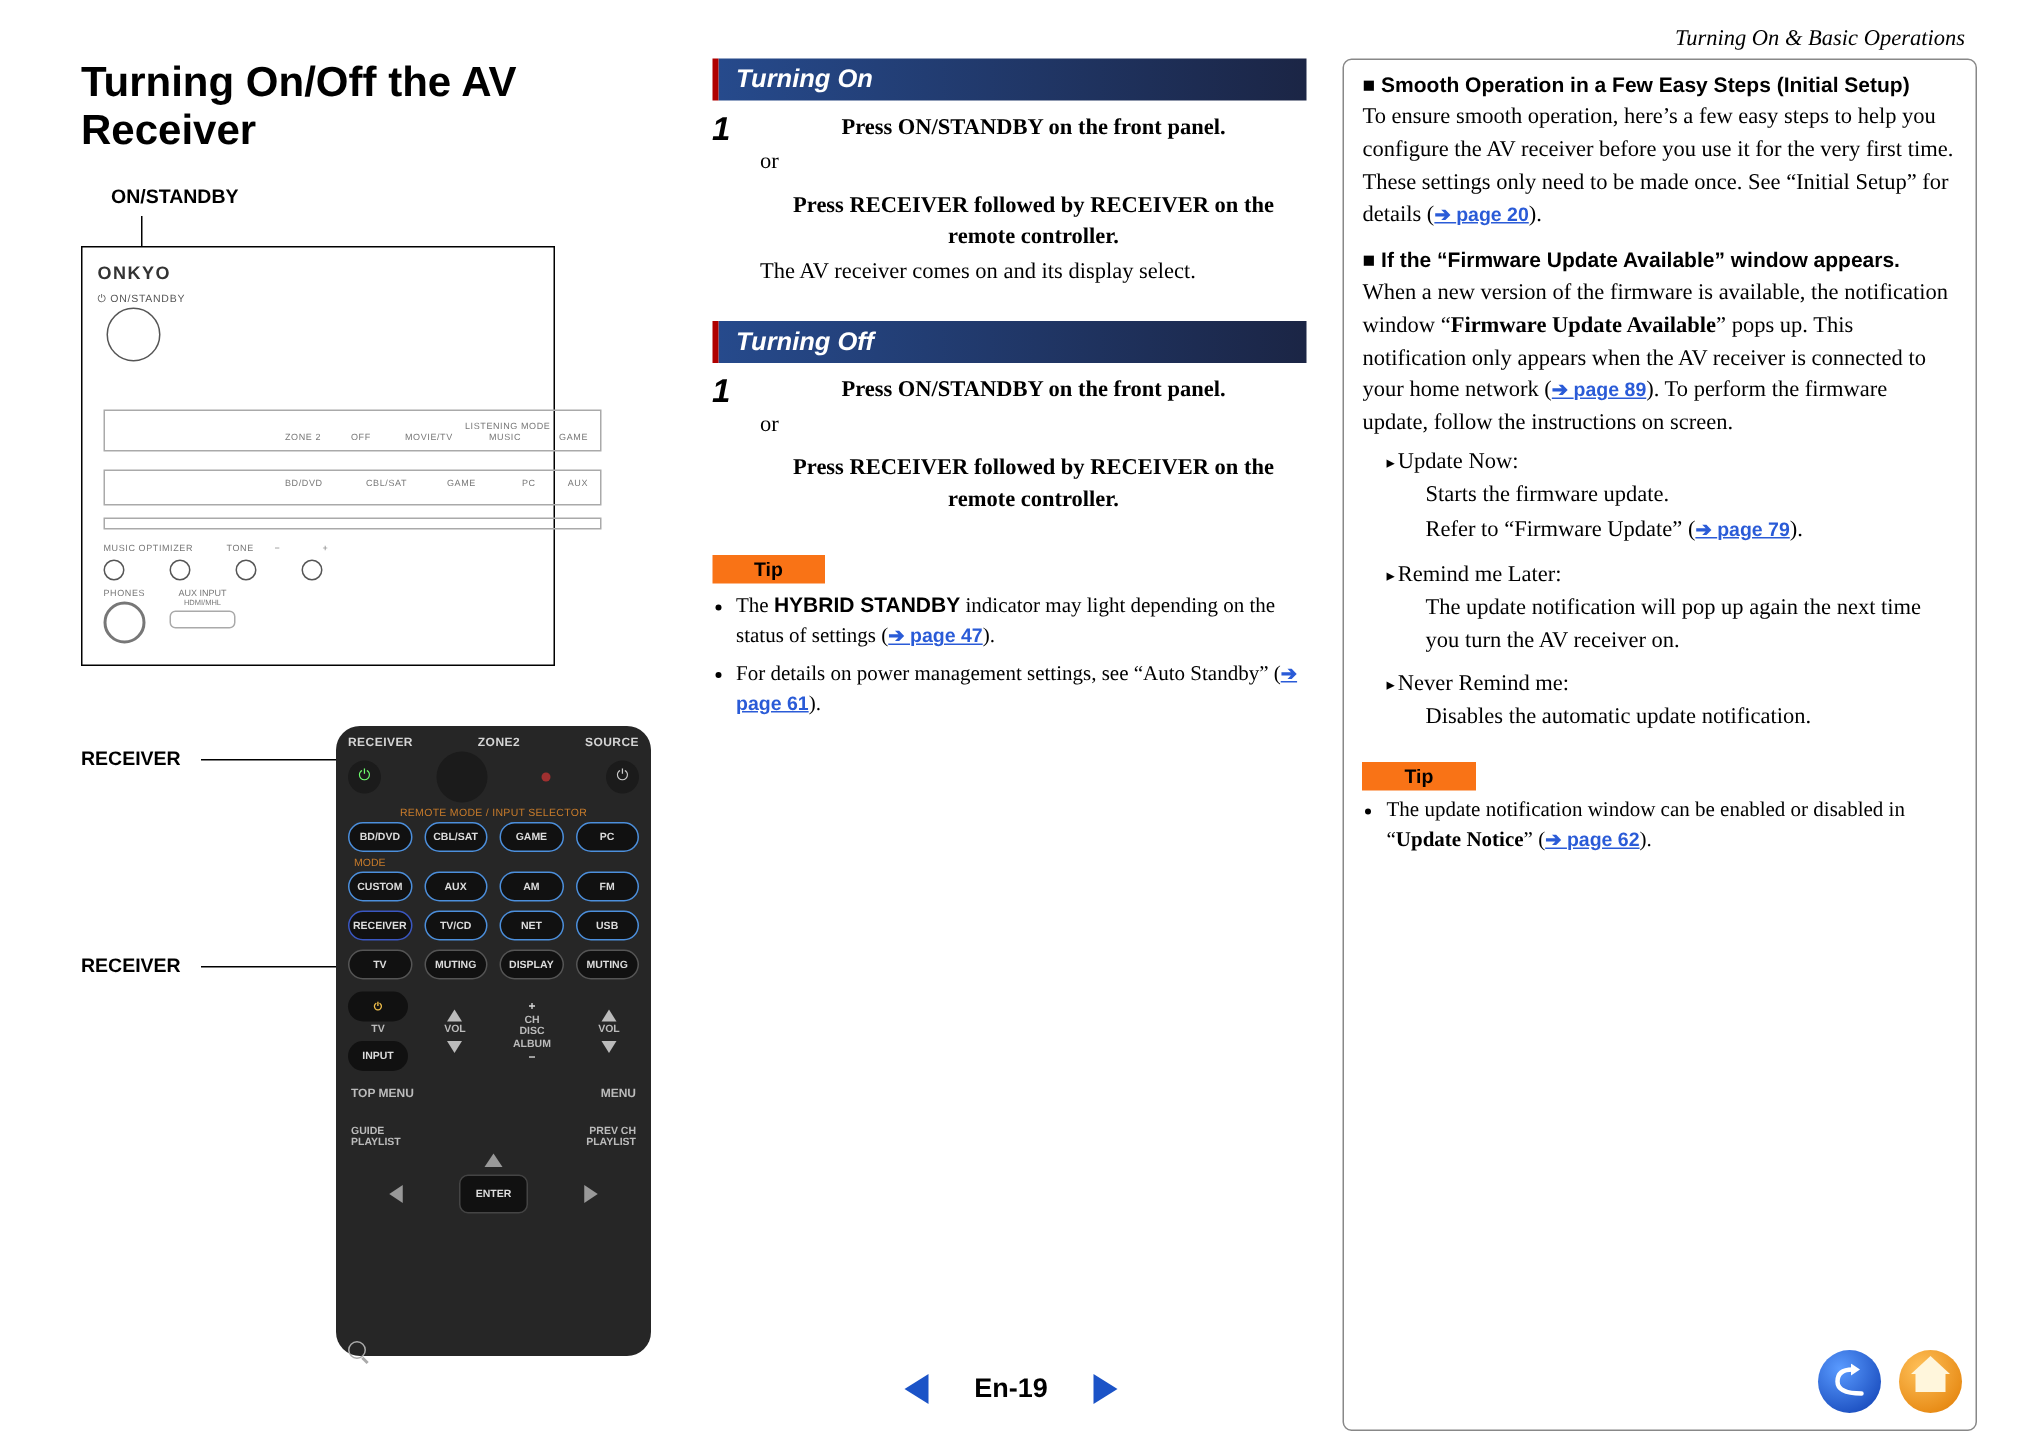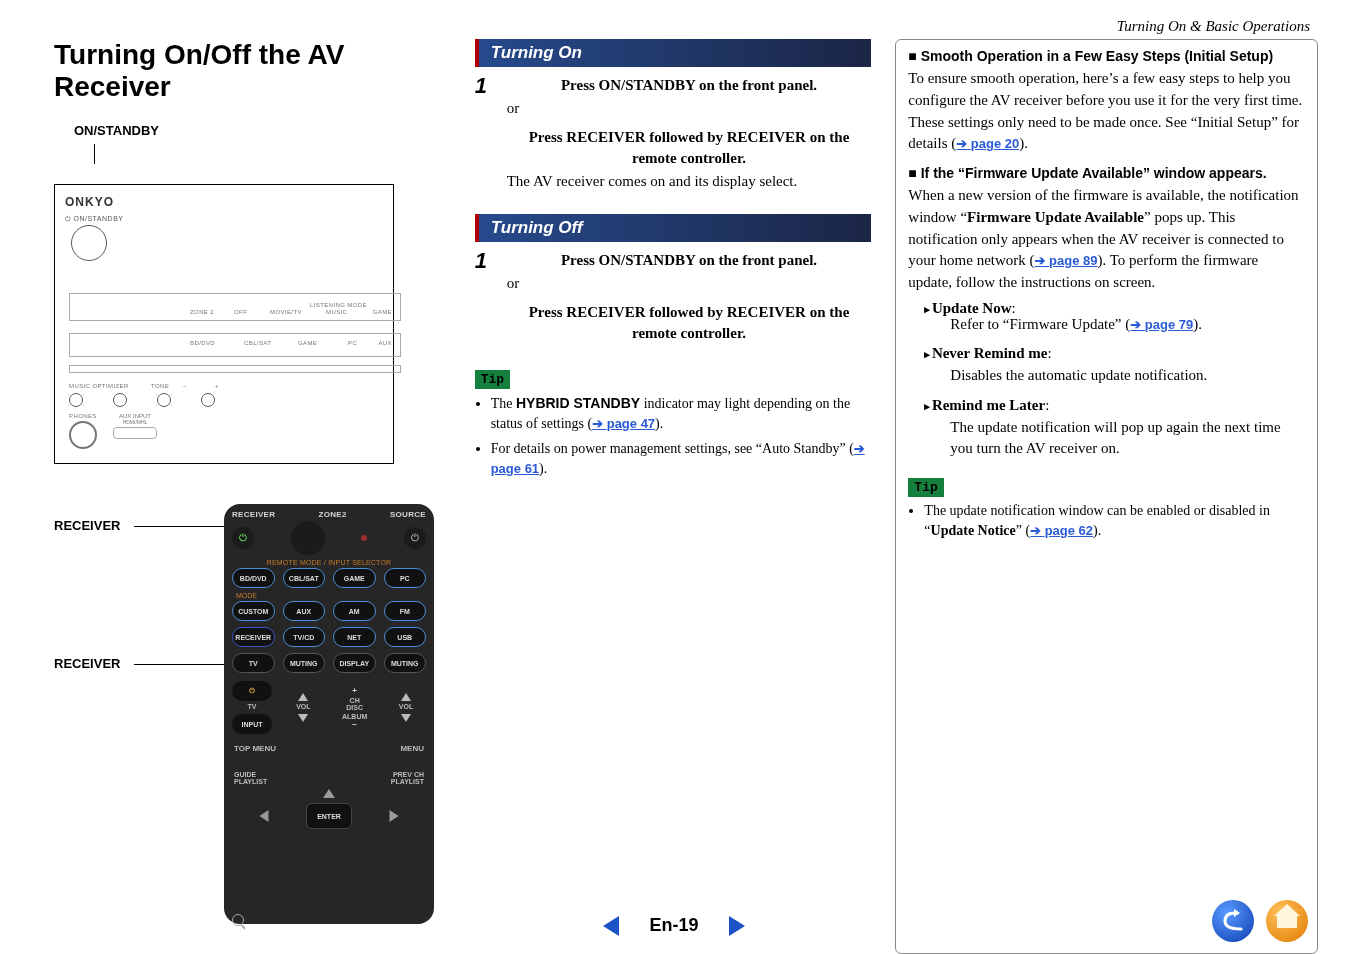--- a/index.html
+++ b/index.html
@@ -56,26 +56,25 @@
     font-weight: bold;
     font-size: 13px;
   }
 
   
   .front-panel-wrap {
     margin-top: 8px;
   }
   .front-panel {
     border: 1px solid #000;
-    width: 340px;
+    width: 316px;
     height: 280px;
     position: relative;
     box-sizing: border-box;
     background: #fff;
-    margin-top: 20px;
   }
   .brand {
     font-family: Arial, Helvetica, sans-serif;
     font-weight: bold;
     letter-spacing: 1px;
     font-size: 12px;
     margin: 10px 0 0 10px;
     color:#333;
   }
   .fp-standby-lbl {
@@ -226,25 +225,25 @@
     line-height: 1.4;
   }
   .step-body .instr { margin: 0 0 2px 0; text-align: center; }
   .step-body .or { margin: 0 0 8px 0; }
   .step-body p { margin: 0 0 4px 0; }
   .bold { font-weight: bold; }
   .sans-bold { font-family: Arial, Helvetica, sans-serif; font-weight: bold; }
 
   .tip-box {
     display: inline-block;
-    background:#15803d;
-    font-family: Liberation Mono, monospace;
+    background:#f97316;
+    font-family: Liberation Sans, sans-serif;
     font-weight: bold;
     font-size: 13px;
-    padding: 2px 6px;
+    padding: 2px 28px;
     margin-top: 10px;
   }
   ul.tips {
     margin: 4px 0 0 0;
     padding-left: 16px;
     font-family: "Times New Roman", serif;
     font-size: 14px;
     line-height: 1.45;
   }
   ul.tips li { margin-bottom: 4px; }
@@ -267,21 +266,21 @@
     line-height: 1.45;
     margin: 0 0 10px;
   }
   .opt-item {
     margin-left: 16px;
     font-family: "Times New Roman", serif;
     font-size: 15px;
     line-height: 1.45;
   }
   .opt-title::before { content:"▸"; margin-right:2px; font-size:11px; }
-  .opt-title { font-weight: bold; }
+  .opt-title { font-weight: normal; }
   .opt-desc { margin: 0 0 8px 26px; }
 
   
   .footer {
     position: absolute;
     bottom: 18px;
     left: 0;
     width: 100%;
     display: flex;
     align-items: center;
@@ -522,31 +521,32 @@
         <span>To ensure smooth operation, here’s a few easy steps to help you configure the AV receiver before you use it for the very first time. These settings only need to be made once. See “Initial Setup” for details (</span><a href="#" class="link arrow-link">page 20</a><span>).</span>
       </p>
 
       <p class="sq-heading">If the “Firmware Update Available” window appears.</p>
       <p class="body-text" style="margin-bottom:4px;">
         <span>When a new version of the firmware is available, the notification window “</span><span class="bold">Firmware Update Available</span><span>” pops up. This notification only appears when the AV receiver is connected to your home network (</span><a href="#" class="link arrow-link">page 89</a><span>). To perform the firmware update, follow the instructions on screen.</span>
       </p>
 
       <div class="opt-item">
         <span class="opt-title">Update Now</span>:
+        <p class="opt-desc">Starts the firmware update.</p>
         <p class="opt-desc" style="margin-top:-6px;">
           <span>Refer to “Firmware Update” (</span><a href="#" class="link arrow-link">page 79</a><span>).</span>
         </p>
       </div>
       <div class="opt-item">
+        <span class="opt-title">Remind me Later</span>:
+        <p class="opt-desc">The update notification will pop up again the next time you turn the AV receiver on.</p>
+      </div>
+      <div class="opt-item">
         <span class="opt-title">Never Remind me</span>:
         <p class="opt-desc">Disables the automatic update notification.</p>
-      </div>
-      <div class="opt-item">
-        <span class="opt-title">Remind me Later</span>:
-        <p class="opt-desc">The update notification will pop up again the next time you turn the AV receiver on.</p>
       </div>
 
       <div class="tip-box">Tip</div>
       <ul class="tips">
         <li>
           <span>The update notification window can be enabled or disabled in “</span><span class="bold">Update Notice</span><span>” (</span><a href="#" class="link arrow-link">page 62</a><span>).</span>
         </li>
       </ul>
     </div>
   </div>

